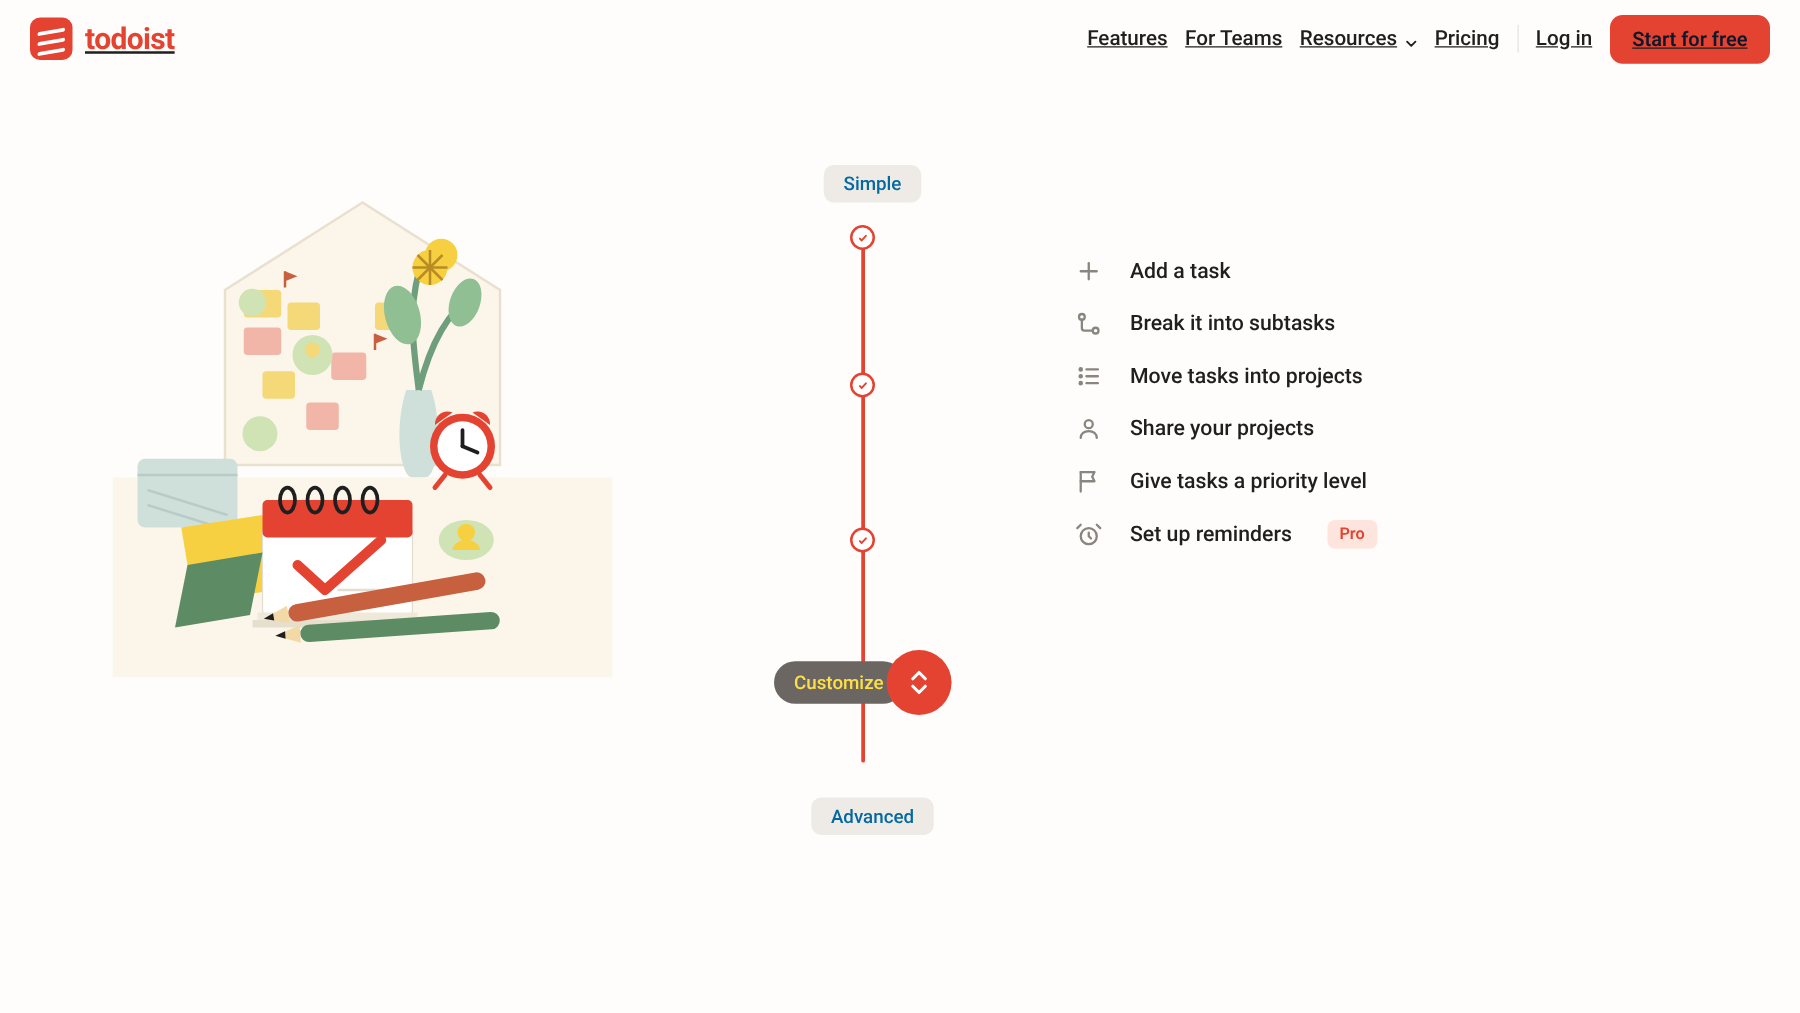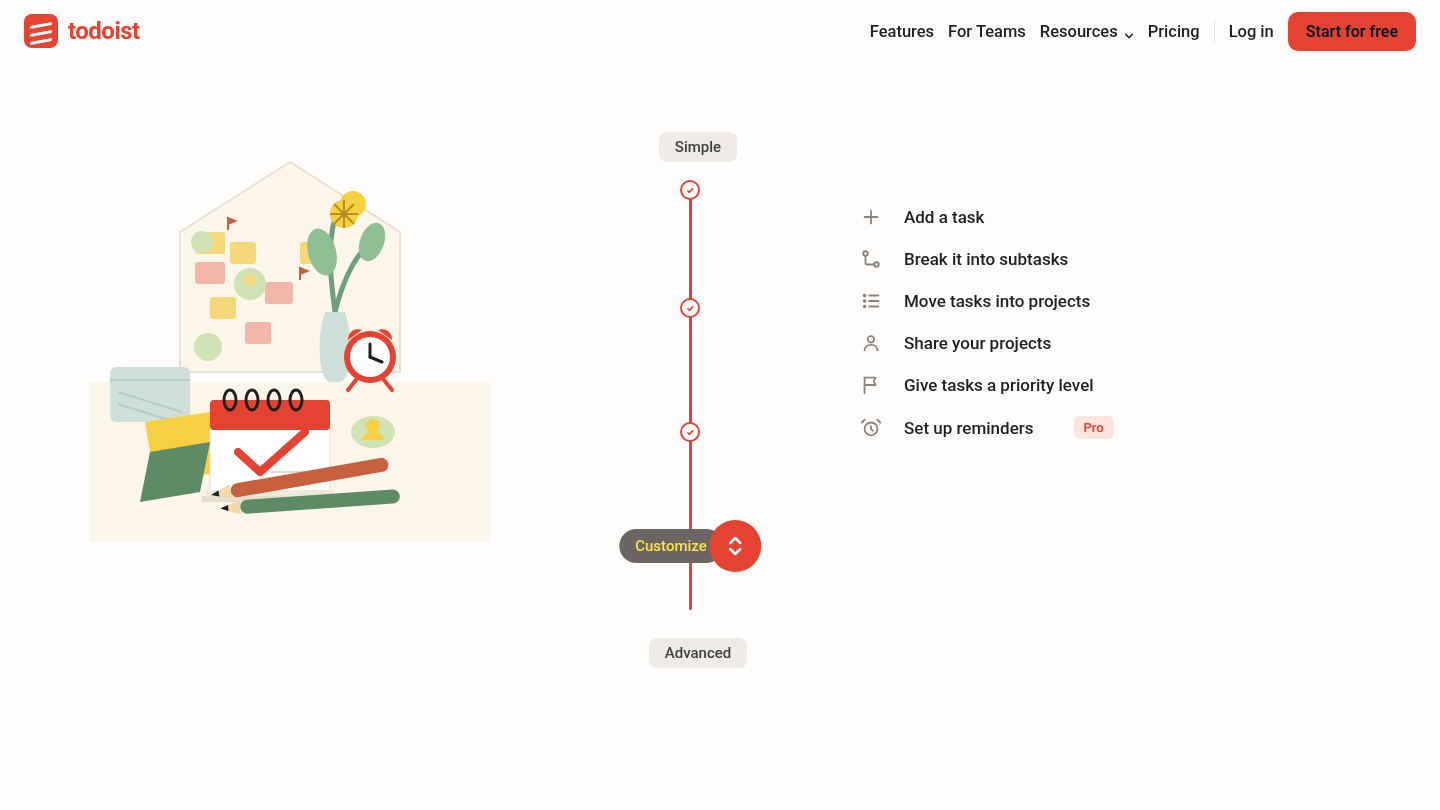--- a/index.html
+++ b/index.html
@@ -12,20 +12,21 @@
     overflow: hidden;
   }
 
   
   .nav {
     display: flex;
     align-items: center;
     justify-content: space-between;
     padding: 12px 24px;
     height: 62px;
+    text-decoration: underline;
   }
   .logo-group {
     display: flex;
     align-items: center;
     gap: 10px;
   }
   .logo-mark {
     width: 34px;
     height: 34px;
     border-radius: 8px;
@@ -109,21 +110,21 @@
   .slider-wrap {
     width: 220px;
     display: flex;
     flex-direction: column;
     align-items: center;
     position: relative;
     padding-top: 10px;
   }
   .slider-chip {
     background: #eeebe6;
-    color: #404040;
+    color: #0369a1;
     font-size: 15px;
     font-weight: 500;
     padding: 6px 16px;
     border-radius: 8px;
     margin-left: 16px;
   }
   .slider-track-area {
     position: relative;
     height: 440px;
     margin: 18px 0;
@@ -211,21 +212,21 @@
     font-weight: 500;
     color: #1f1f1f;
   }
   .pro-badge {
     background: #fde5dd;
     color: #e44332;
     font-size: 13px;
     font-weight: 600;
     padding: 4px 10px;
     border-radius: 6px;
-    margin-left: 18px;
+    margin-left: 6px;
   }
 </style>
 </head>
 <body>
 
 <div class="nav">
   <div class="logo-group">
     <div class="logo-mark"></div>
     <div class="logo-word">todoist</div>
   </div>

